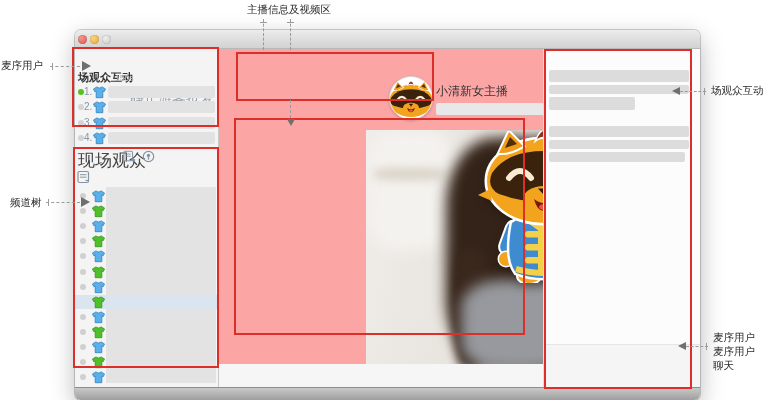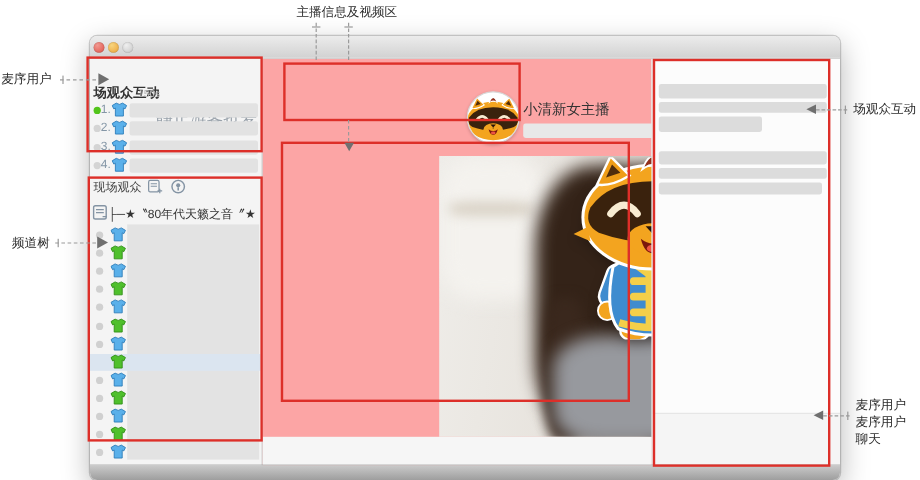--- a/index.html
+++ b/index.html
@@ -27,21 +27,21 @@
   .mic-timer{position:absolute;left:40px;top:24px;font-size:8.5px;color:#b3b3b3;}
   .mic-mode{position:absolute;right:4px;top:41px;font-size:14px;color:#98a1aa;}
   .mic-row{position:absolute;left:0;width:142px;height:14px;}
   .mic-num{position:absolute;left:9px;top:1px;font-size:10px;color:#8496a6;}
   .dot{position:absolute;border-radius:50%;}
   .mic-dot{left:3px;top:4px;width:6px;height:6px;background:#d4d4d4;}
   .mic-dot.on{background:#52c41a;}
   .shirt{position:absolute;width:13px;height:13px;top:0;}
   .mic-shirt{left:18px;}
   .mic-bar{position:absolute;left:33px;top:1px;width:107px;height:12px;background:#e2e2e2;border-radius:2px;}
-  .aud-label{position:absolute;left:3px;top:100px;font-size:10px;color:#444;}
+  .aud-label{position:absolute;left:3px;top:100px;font-size:17px;color:#444;}
   .aud-ic1{position:absolute;left:48px;top:100px;}
   .aud-ic2{position:absolute;left:67px;top:100px;}
   .tree-hicon{position:absolute;left:2px;top:121px;}
   .tree-htext{position:absolute;left:15px;top:123px;font-size:10px;color:#333;white-space:nowrap;}
   .tree-block{position:absolute;left:31px;top:138px;width:110px;height:196px;background:#e3e3e3;}
   .tree-row{position:absolute;left:0;width:142px;height:14px;}
   .tree-row.selected{background:#dbe5f0;}
   .tree-dot{left:5px;top:4px;width:6px;height:6px;background:#d0d0d0;}
   .tree-shirt{left:17px;}
 
@@ -148,21 +148,20 @@
             </svg>
         </span>
 
         <span class="tree-hicon">
           <svg width="13" height="14" viewBox="0 0 13 14">
               <rect x="1" y="1.5" width="10.5" height="11" rx="1.5" fill="none" stroke="#8494a4" stroke-width="1.2"></rect>
               <path d="M3 4.7h6.5M3 7.2h6.5" stroke="#8494a4" stroke-width="1"></path>
               <path d="M8.5 10.5h3.5" stroke="#8494a4" stroke-width="1.2"></path>
             </svg>
         </span>
-        <span class="tree-htext">├─★〝80年代天籁之音〞★</span>
         <div class="tree-block"></div>
         <div id="tree-list">
             <div class="tree-row" style="top: 140px;">
               <span class="dot tree-dot"></span>
               <span class="shirt tree-shirt"><svg width="13" height="13" viewBox="0 0 14 14">
                   <path d="M4.2 1 L0.5 3.2 L2 6.2 L3.4 5.4 L3.4 12.6 L10.6 12.6 L10.6 5.4 L12 6.2 L13.5 3.2 L9.8 1 Q7 3.4 4.2 1 Z" fill="#5ab0ea" stroke="#2d7db9" stroke-width="0.8"></path>
                 </svg></span>
             </div>
             <div class="tree-row" style="top: 155.1px;">
               <span class="dot tree-dot"></span>

